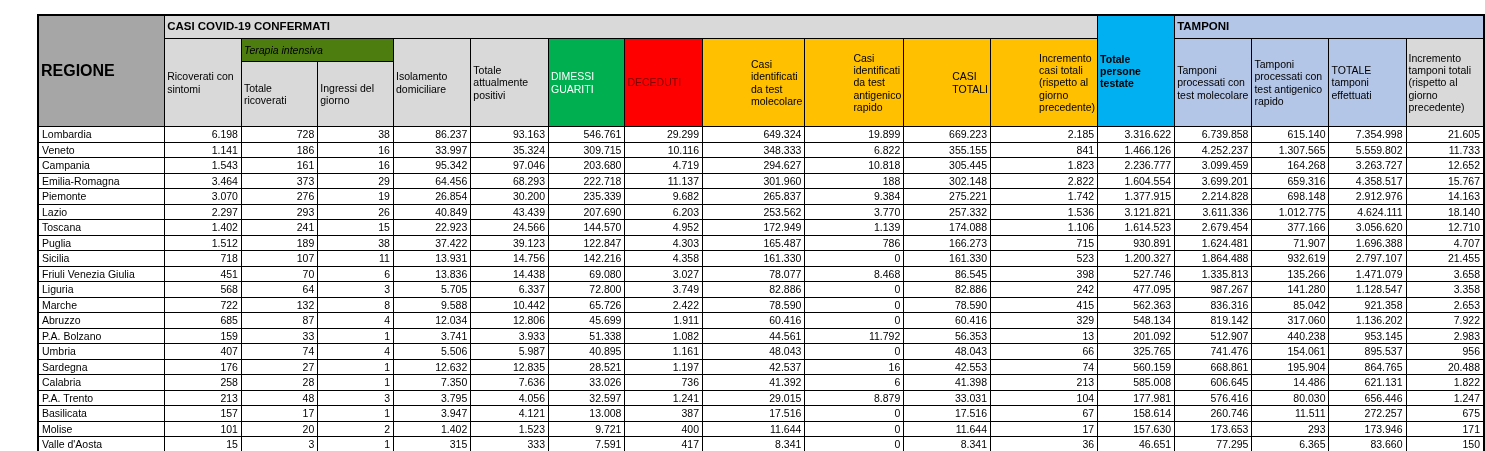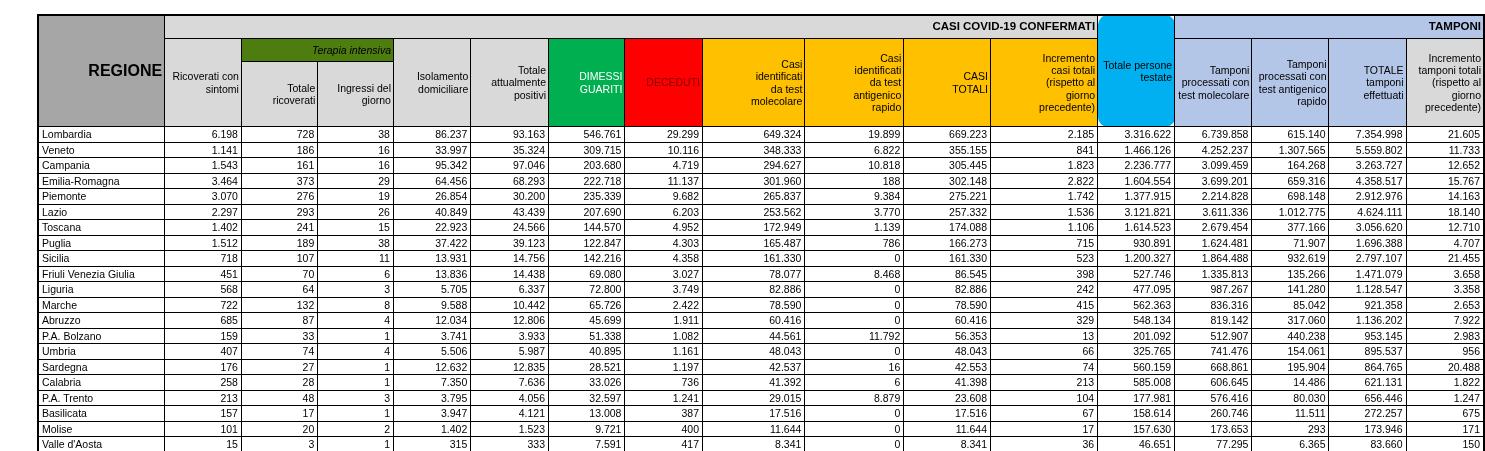--- a/index.html
+++ b/index.html
@@ -2,31 +2,31 @@
 <html><head>
 <meta charset="utf-8">
 <style>
   html,body{margin:0;padding:0;background:#fff;}
   body{font-family:"Liberation Sans", sans-serif; -webkit-font-smoothing:antialiased;}
   .wrap{padding:14px 0 0 37px;}
   table{border-collapse:collapse; table-layout:fixed; border:2px solid #000;}
   col.c-reg{width:130px;}
   col.c-std{width:80px;}
   th,td{border:1px solid #000; font-size:10.5px; color:#000; overflow:hidden; white-space:nowrap;}
-  thead th{font-weight:normal; text-align:right; vertical-align:middle; padding:1px 2px; white-space:normal; line-height:1.15;}
+  thead th{font-weight:normal; text-align:left; vertical-align:middle; padding:1px 2px; white-space:normal; line-height:1.15;}
   .grp{font-weight:bold; font-size:11.5px; height:20px;}
   .h-regione{background:#a6a6a6; font-weight:bold; font-size:16px;}
   .h-confirmed{background:#d9d9d9;}
   .h-tamponi{background:#b4c6e7;}
   .h-terapia{background:#4d7c0f; height:20px;font-style:italic;}
   .h-plain{background:#d9d9d9;}
   .h-green{background:#00b050; color:#ffffff;}
   .h-red{background:#ff0000; color:#7f0000;margin-left:20px;}
   .h-yellow{background:#ffc000;padding-left:48px;}
-  .h-cyan{background:#00b0f0; font-weight:normal;border-radius:10px;}
+  .h-cyan{background:#00b0f0; font-weight:bold;}
   .h-peri{background:#b4c6e7;}
   .h-gray2{background:#d9d9d9;}
   .sub{height:62px;}
   tbody td{height:14.5px; padding:0 3px;}
   td.region{text-align:left;}
   td.num{text-align:right;}
 </style>
 </head>
 <body>
 
@@ -407,21 +407,21 @@
           <td class="region">P.A. Trento</td>
           <td class="num">213</td>
           <td class="num">48</td>
           <td class="num">3</td>
           <td class="num">3.795</td>
           <td class="num">4.056</td>
           <td class="num">32.597</td>
           <td class="num">1.241</td>
           <td class="num">29.015</td>
           <td class="num">8.879</td>
-          <td class="num">23.608</td>
+          <td class="num">33.031</td>
           <td class="num">104</td>
           <td class="num">177.981</td>
           <td class="num">576.416</td>
           <td class="num">80.030</td>
           <td class="num">656.446</td>
           <td class="num">1.247</td>
         </tr>
         <tr>
           <td class="region">Basilicata</td>
           <td class="num">157</td>

